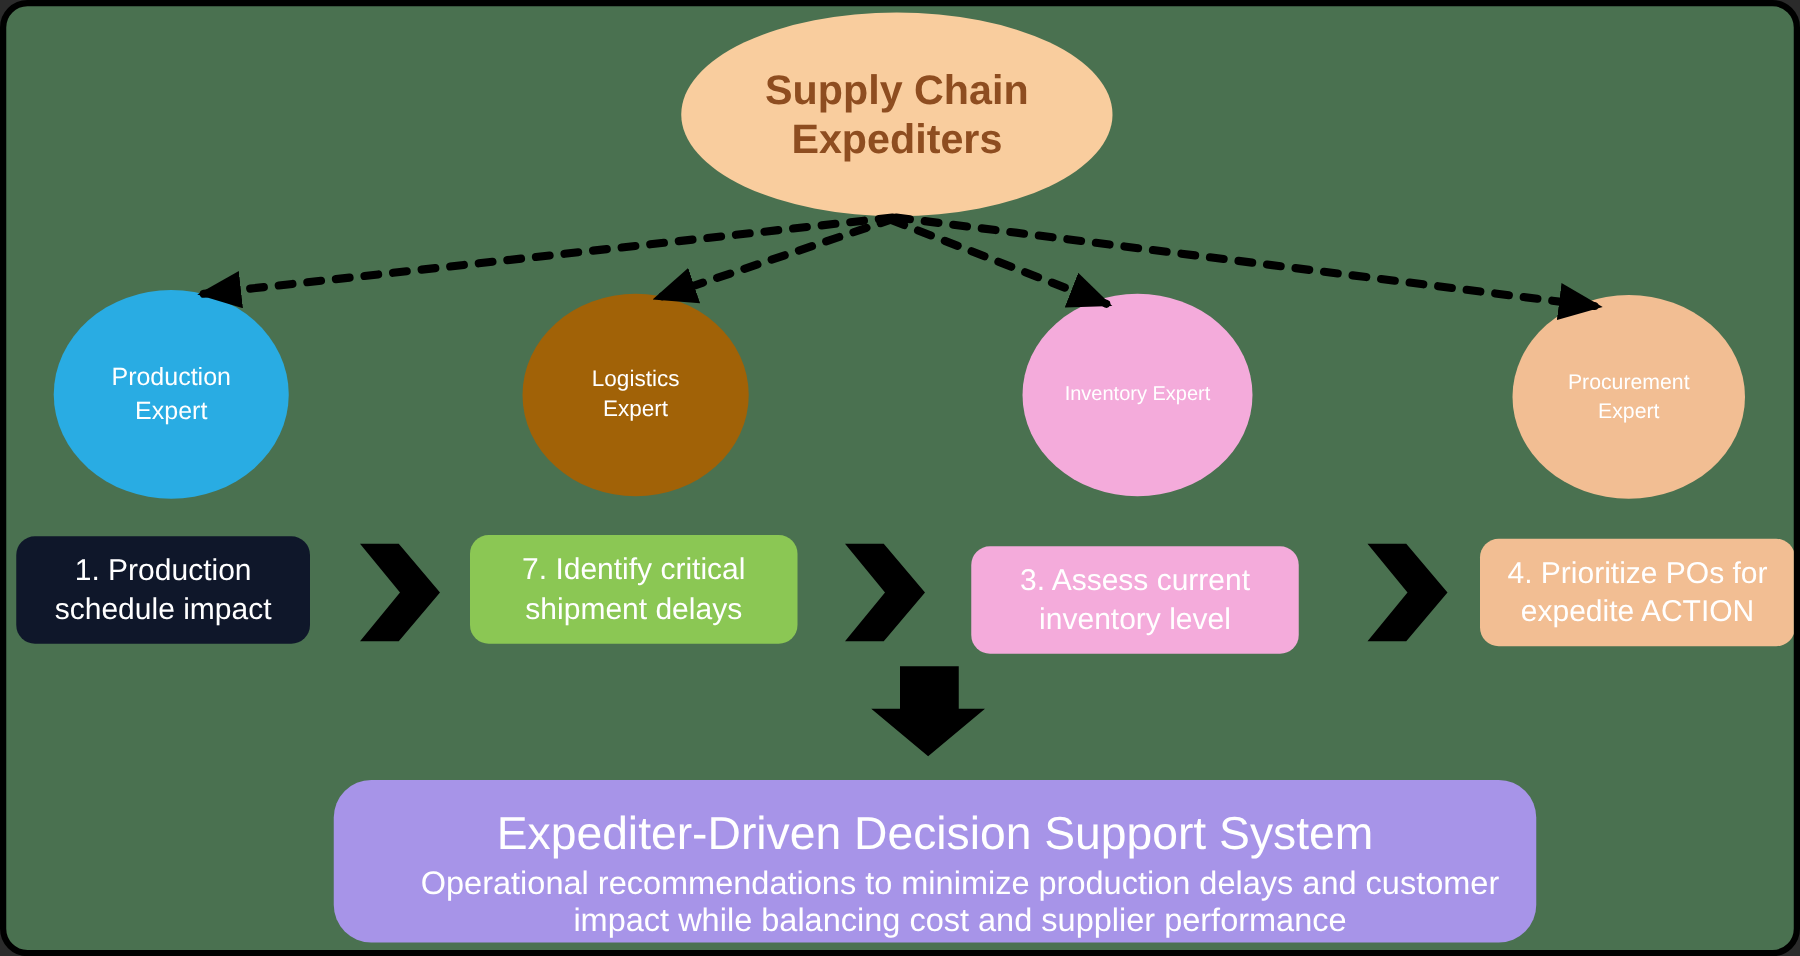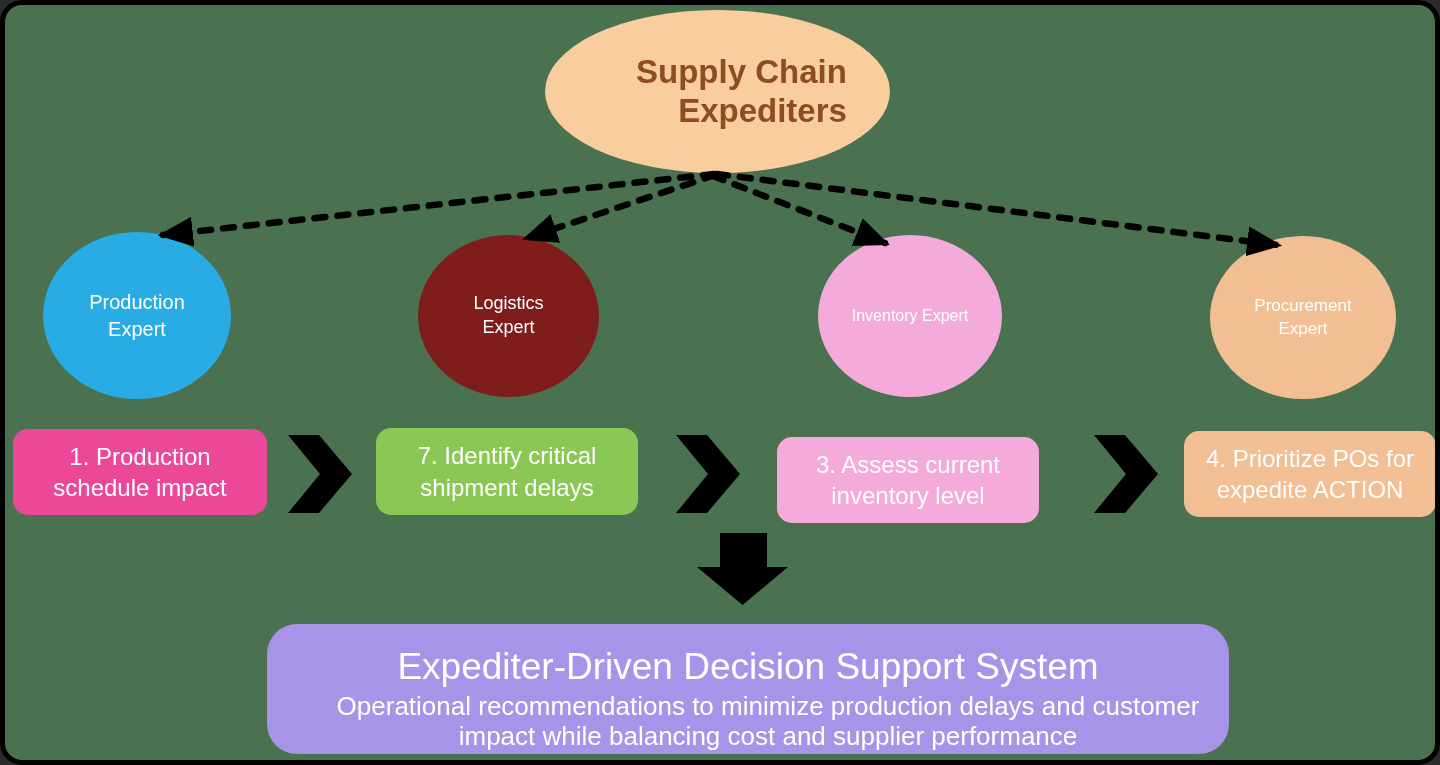--- a/index.html
+++ b/index.html
@@ -17,34 +17,34 @@
     position:absolute;
     display:flex;align-items:center;justify-content:center;
     text-align:center;
   }
   
   .root-ellipse{
     left:540px;top:5px;width:345px;height:163px;
     background:#F9CD9E;border-radius:50%;
     color:#8E4D20;font-size:33px;font-weight:700;line-height:1.18;
   }
-  .root-ellipse .lbl{width:75%;text-align:right;}
+  .root-ellipse .lbl{width:75%;}
   
   .expert{border-radius:50%;color:#fff;line-height:1.32;}
   .expert .lbl{width:68%;}
   .expert-production{left:38px;top:227px;width:188px;height:167px;background:#29ACE3;font-size:20px;}
-  .expert-logistics {left:413px;top:230px;width:181px;height:162px;background:#7f1d1d;font-size:18px;}
+  .expert-logistics {left:413px;top:230px;width:181px;height:162px;background:#a16207;font-size:18px;}
   .expert-inventory {left:813px;top:230px;width:184px;height:162px;background:#F4ABDB;font-size:16px;}
   .expert-procurement{left:1205px;top:231px;width:186px;height:163px;background:#F2BE93;font-size:17px;}
   
   .step{
     border-radius:15px;color:#fff;font-size:24px;line-height:1.3;
   }
   .step .lbl{padding:0 12px;}
-  .step-1{left:8px;top:424px;width:254px;height:86px;background:#ec4899;}
+  .step-1{left:8px;top:424px;width:235px;height:86px;background:#0f172a;}
   .step-2{left:371px;top:423px;width:262px;height:87px;background:#8BC754;}
   .step-3{left:772px;top:432px;width:262px;height:86px;background:#F4ABDB;}
   .step-4{left:1179px;top:426px;width:252px;height:86px;background:#F2BE93;}
   
   .output{
     position:absolute;left:262px;top:619px;width:962px;height:130px;
     background:#A794E8;border-radius:30px;color:#fff;text-align:center;
     box-sizing:border-box;padding-top:22px;
   }
   .output-title{font-size:37px;line-height:1.15;}

